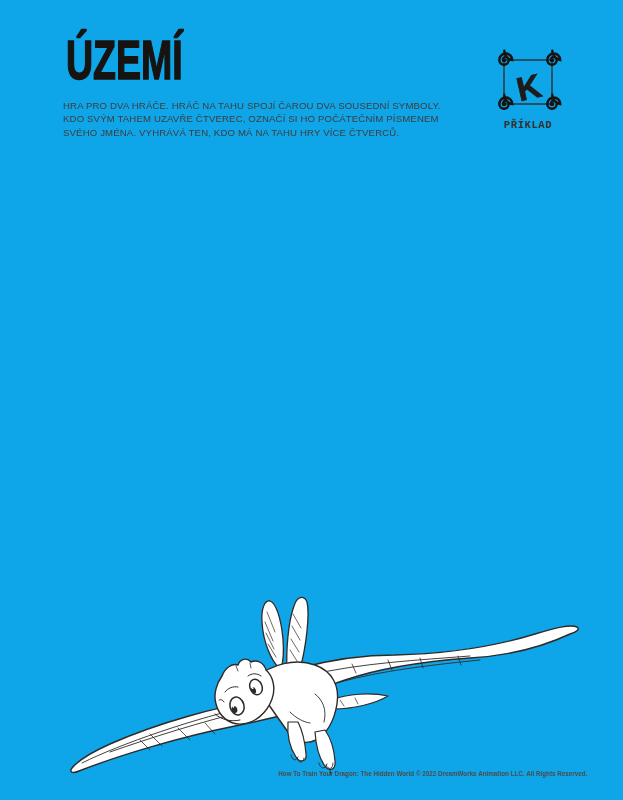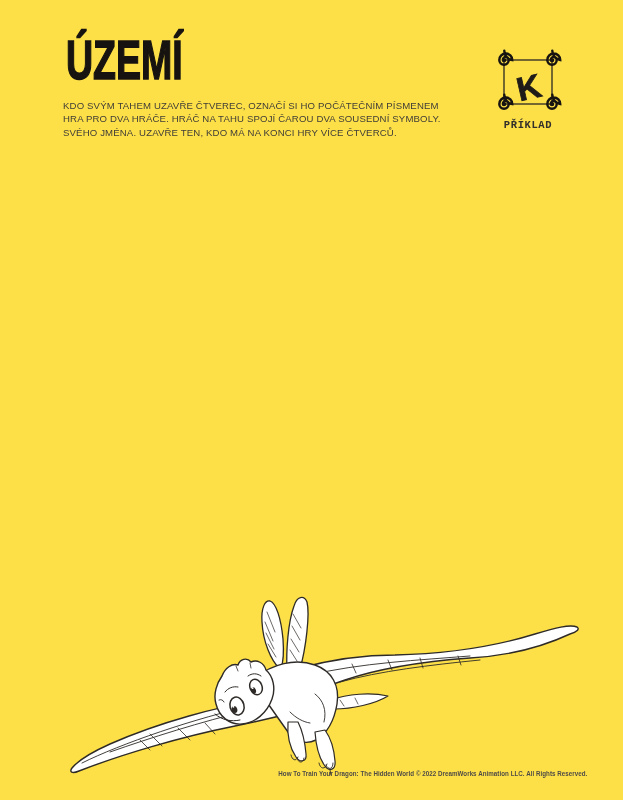--- a/index.html
+++ b/index.html
@@ -1,17 +1,17 @@
 <!DOCTYPE html>
 <html style="--ink: #171310;"><head>
 <meta charset="utf-8">
 <style>
   html,body{margin:0;padding:0;background:#fff;}
   .page{
-    position:relative;width:623px;height:800px;background:#fde047;overflow:hidden;
+    position:relative;width:623px;height:800px;background:#0ea5e9;overflow:hidden;
     font-family:"Liberation Sans", sans-serif;
   }
   .title{
     position:absolute;left:66px;top:31px;
     font-size:56px;font-weight:700;line-height:58px;color:var(--ink,#171310);
     transform:scaleX(0.67);transform-origin:left top;letter-spacing:0px;
     -webkit-text-stroke:1.5px var(--ink,#171310);
     white-space:nowrap;
   }
   .instructions{
@@ -41,23 +41,23 @@
     <defs>
       <symbol id="spiral-sym" viewBox="0 0 24 24">
         <path d="M13.1,12 A1.1,1.1 0 1 1 10.9,12 A2.8,2.8 0 1 1 16.5,12 A4.5,4.5 0 1 1 7.5,12 A6.2,6.2 0 1 1 19.9,12 A8.8,8.8 0 0 1 12.3,3.2" fill="none" stroke-width="2.35" stroke-linecap="round"></path>
       </symbol>
     </defs>
   </svg>
 
   <div class="title">ÚZEMÍ</div>
 
   <div class="instructions">
+    <div>HRA PRO DVA HRÁČE. HRÁČ NA TAHU SPOJÍ ČAROU DVA SOUSEDNÍ SYMBOLY.</div>
     <div>KDO SVÝM TAHEM UZAVŘE ČTVEREC, OZNAČÍ SI HO POČÁTEČNÍM PÍSMENEM</div>
-    <div>HRA PRO DVA HRÁČE. HRÁČ NA TAHU SPOJÍ ČAROU DVA SOUSEDNÍ SYMBOLY.</div>
-    <div>SVÉHO JMÉNA. UZAVŘE TEN, KDO MÁ NA KONCI HRY VÍCE ČTVERCŮ.</div>
+    <div>SVÉHO JMÉNA. VYHRÁVÁ TEN, KDO MÁ NA TAHU HRY VÍCE ČTVERCŮ.</div>
   </div>
 
   <svg class="overlay" style="left:483px;top:40px" width="118" height="82" viewBox="483 40 118 82">
     <rect x="504" y="60" width="48" height="44" fill="none" stroke="#2b2724" stroke-width="1.3"></rect>
     <g>
       <use href="#spiral-sym" x="491.5" y="47.5" width="25" height="25" style="color:#171310" stroke="#171310"></use>
       <use href="#spiral-sym" x="539.5" y="47.5" width="25" height="25" stroke="#171310"></use>
       <use href="#spiral-sym" x="491.5" y="91.5" width="25" height="25" stroke="#171310"></use>
       <use href="#spiral-sym" x="539.5" y="91.5" width="25" height="25" stroke="#171310"></use>
     </g>

